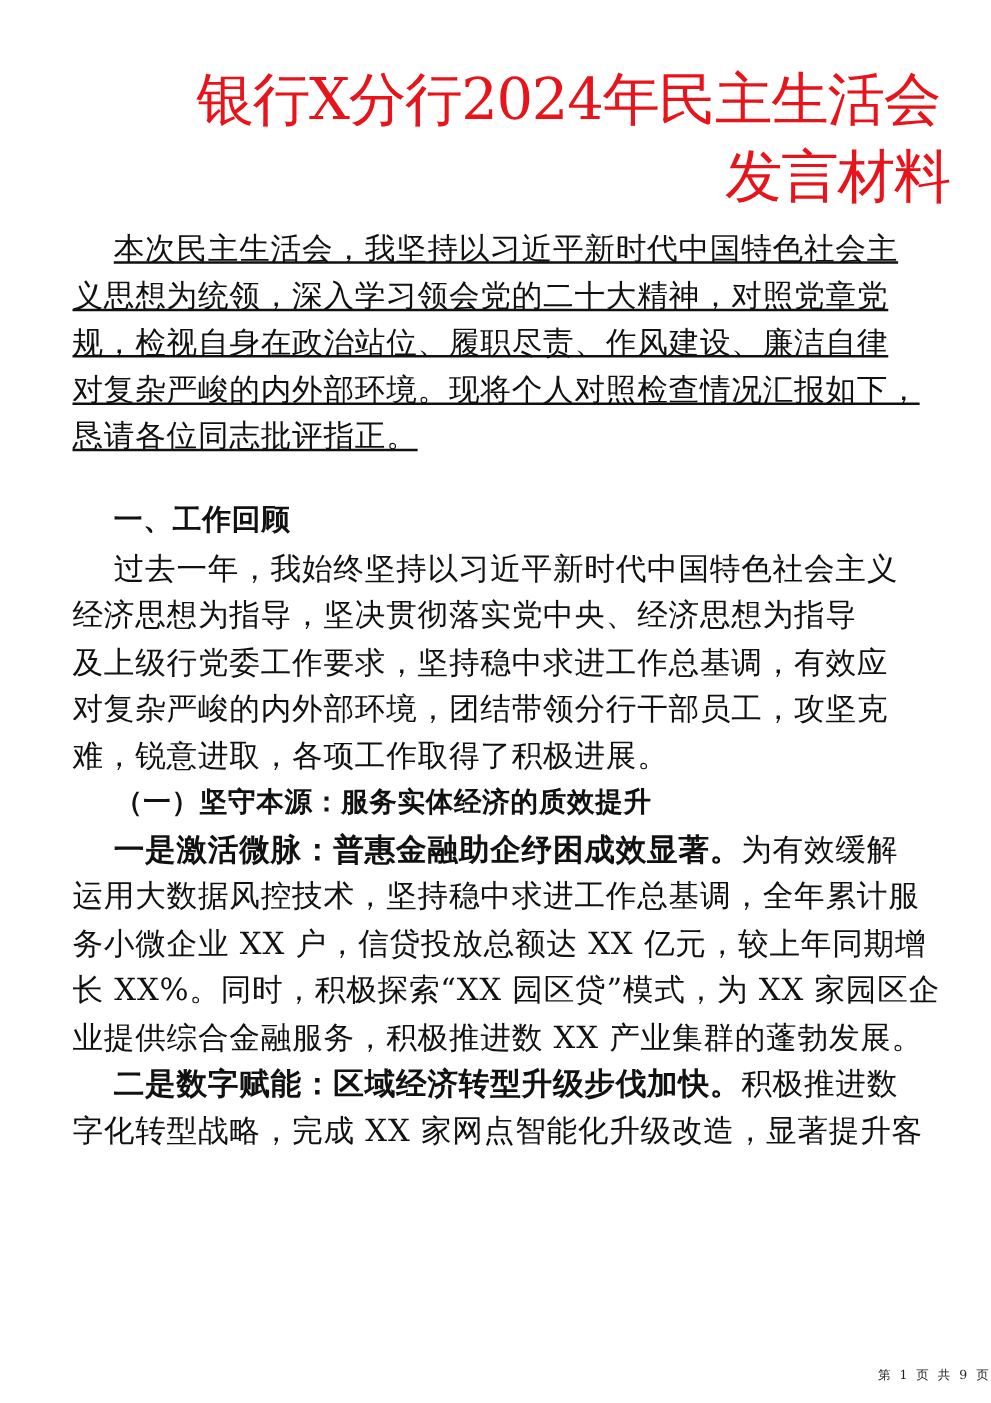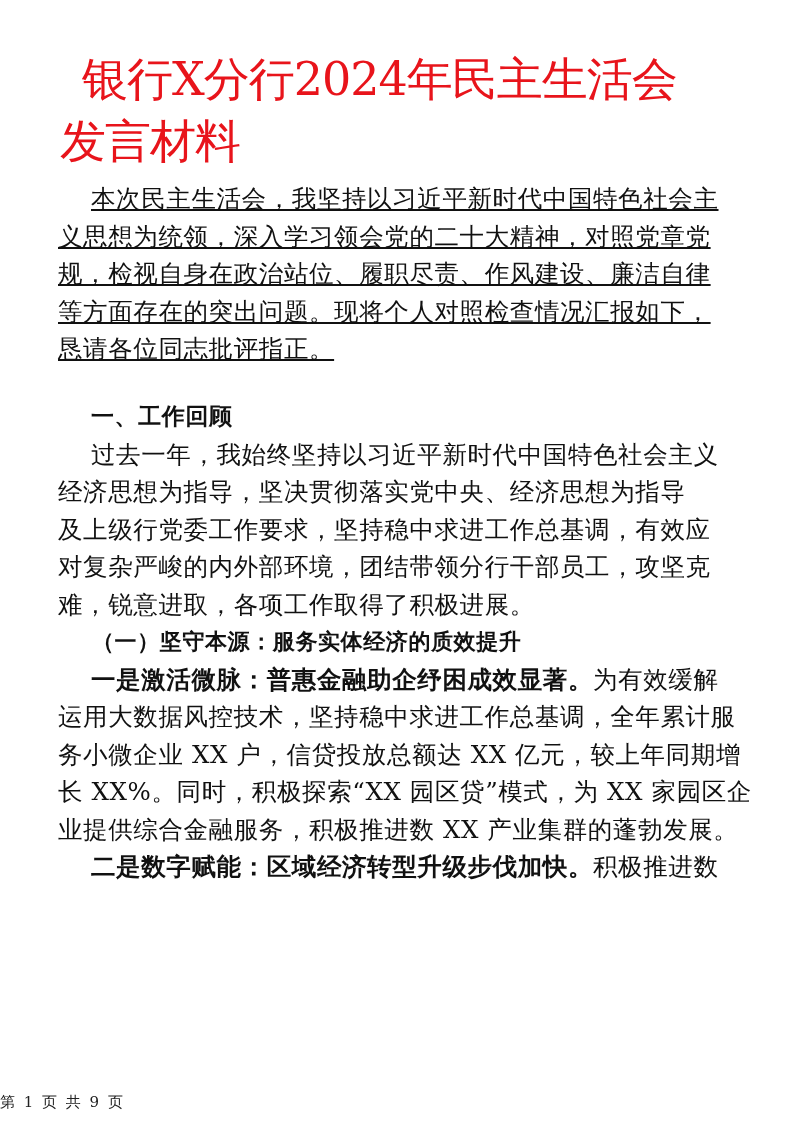--- a/index.html
+++ b/index.html
@@ -1,65 +1,66 @@
 <!DOCTYPE html>
 <html><head>
   <meta charset="utf-8">
   <style>
     html, body { margin: 0; padding: 0; background: #ffffff; }
     body { width: 793px; height: 1122px; position: relative; overflow: hidden; }
     .page { position: absolute; left: 0; top: 0; width: 793px; height: 1122px; background: #fff; }
     .title {
-      position: absolute; left: 60px; width: 700px; text-align: left;
+      position: absolute; left: 60px; width: 700px; text-align: right;
       color: #e8141b; font-family: "DejaVu Serif", "Liberation Serif", serif;
       font-size: 46px; line-height: 62px; letter-spacing: -1px;
     }
     .title.l1 { top: 48px; left: 82px; width: 670px; }
     .title.l2 { top: 110px; }
     .body-text {
       position: absolute; left: 58px; width: 700px;
       font-family: "DejaVu Serif", "Liberation Serif", serif;
       font-size: 24.5px; color: #111; line-height: 37.5px;
     }
     .line { display: block; white-space: nowrap; height: 37.5px; letter-spacing: 0.6px; }
     .indent { padding-left: 33px; }
     .h1 { font-family: "DejaVu Sans", "Liberation Sans", sans-serif; font-weight: bold; font-size: 23px; }
     .h2 { font-family: Liberation Sans, sans-serif; font-weight: bold; font-size: 22px; padding-left: 34px; }
     .bold { font-weight: bold; }
     .footer {
-      position: absolute; top: 1093px; left: 0; width: 793px; text-align: left;
-      font-family: "DejaVu Serif", "Liberation Serif", serif; font-size: 15px; color: #222;
+      position: absolute; top: 1093px; left: 0; width: 793px; text-align: right;
+      font-family: "DejaVu Serif", "Liberation Serif", serif; font-size: 10px; color: #222;
       letter-spacing: 2px;
     }
   </style>
 </head>
 <body>
 
 <div class="page">
   <div class="title l1">银行X分行2024年民主生活会</div>
   <div class="title l2">发言材料</div>
 
   <div class="body-text" style="top:180px;text-decoration:underline;">
     <span class="line indent">本次民主生活会，我坚持以习近平新时代中国特色社会主</span>
     <span class="line">义思想为统领，深入学习领会党的二十大精神，对照党章党</span>
     <span class="line">规，检视自身在政治站位、履职尽责、作风建设、廉洁自律</span>
-    <span class="line">等方面存在的突出问题。现将个人对照检查情况汇报如下，</span>
+    <span class="line">对复杂严峻的内外部环境。现将个人对照检查情况汇报如下，</span>
     <span class="line">恳请各位同志批评指正。</span>
   </div>
 
   <div class="body-text" style="top:398px;">
     <span class="line indent h1">一、工作回顾</span>
     <span class="line indent">过去一年，我始终坚持以习近平新时代中国特色社会主义</span>
     <span class="line">经济思想为指导，坚决贯彻落实党中央、经济思想为指导</span>
     <span class="line">及上级行党委工作要求，坚持稳中求进工作总基调，有效应</span>
     <span class="line">对复杂严峻的内外部环境，团结带领分行干部员工，攻坚克</span>
     <span class="line">难，锐意进取，各项工作取得了积极进展。</span>
     <span class="line h2">（一）坚守本源：服务实体经济的质效提升</span>
     <span class="line indent"><span class="bold">一是激活微脉：普惠金融助企纾困成效显著。</span><span>为有效缓解</span></span>
     <span class="line">运用大数据风控技术，坚持稳中求进工作总基调，全年累计服</span>
     <span class="line">务小微企业 XX 户，信贷投放总额达 XX 亿元，较上年同期增</span>
     <span class="line">长 XX%。同时，积极探索“XX 园区贷”模式，为 XX 家园区企</span>
     <span class="line">业提供综合金融服务，积极推进数 XX 产业集群的蓬勃发展。</span>
     <span class="line indent"><span class="bold">二是数字赋能：区域经济转型升级步伐加快。</span><span>积极推进数</span></span>
+    <span class="line">字化转型战略，完成 XX 家网点智能化升级改造，显著提升客</span>
   </div>
 
   <div class="footer">第 1 页 共 9 页</div>
 </div>
 
 </body></html>

